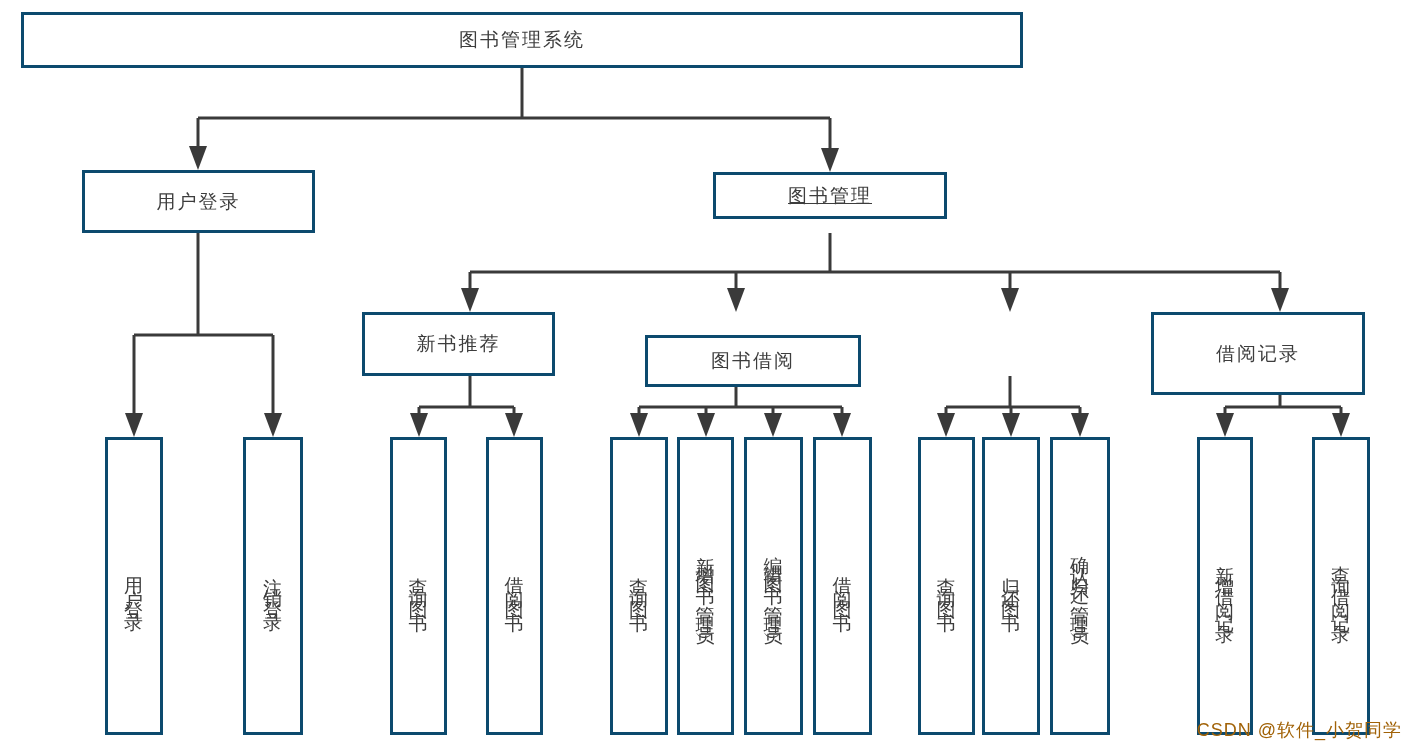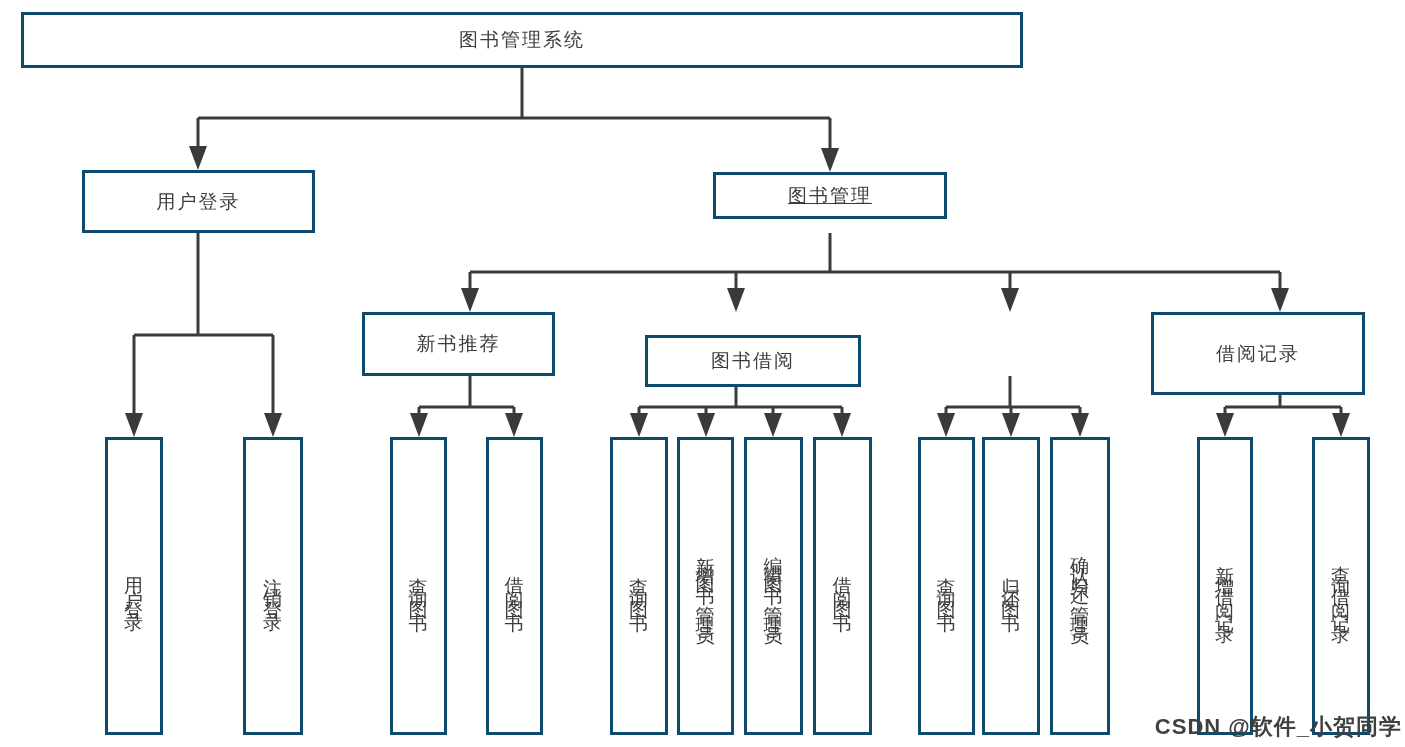--- a/index.html
+++ b/index.html
@@ -33,26 +33,25 @@
     text-orientation:mixed;
     font-size:19px;
     letter-spacing:12px;
     line-height:1;
     white-space:nowrap;
   }
   .watermark{
     position:absolute;
     right:3px;
     bottom:5px;
-    font-size:22px;
+    font-size:18px;
     letter-spacing:1px;
-    color:#404040;
+    color:#a16207;
     z-index:5;
     white-space:nowrap;
-    font-weight:bold;
   }
 </style>
 </head>
 <body>
 
 <div class="canvas">
 
   <svg class="wires" viewBox="0 0 1405 747">
     <g>
       <line x1="522" y1="68" x2="522" y2="118"></line>

